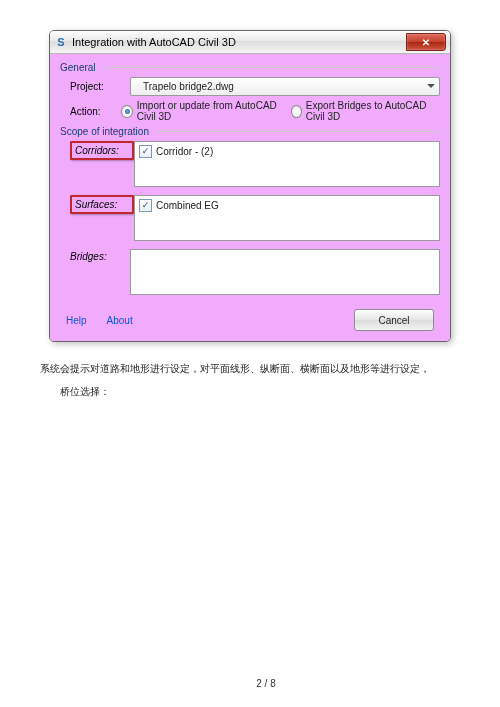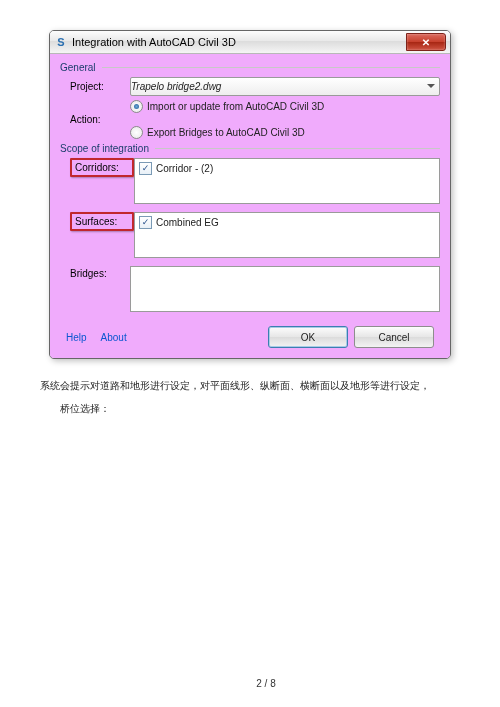--- a/index.html
+++ b/index.html
@@ -71,46 +71,45 @@
   }
   .row { display:flex; align-items:center; margin:4px 0 4px 10px; }
   .row .lbl { width:60px; color:#000; }
   .dropdown {
     flex:1;
     height:17px;
     border:1px solid #9a9a9a;
     border-radius:2px;
     background:linear-gradient(#fff,#eee);
     display:flex; align-items:center;
-    padding:0 0;
+    padding:0 12px;
     font-size:10px;
     position:relative;
-    font-style:italic;
   }
   .dropdown::after{
     content:"";
     position:absolute; right:4px; top:6px;
     border:4px solid transparent;
     border-top-color:#555;
   }
-  .radio-col { display:flex; flex-direction:column; gap:13px; }
+  .radio-col { display:flex; gap:3px; }
   .radio-item { display:flex; align-items:center; gap:4px; }
   .radio-dot {
     width:11px; height:11px; border-radius:50%;
     border:1px solid #8a8a8a;
     background:radial-gradient(#fff,#e6e6e6);
     display:inline-flex; align-items:center; justify-content:center;
   }
   .radio-dot.sel::after{
     content:""; width:5px; height:5px; border-radius:50%;
     background:radial-gradient(#6fa8d8,#1c5a94);
   }
   .scope-row { display:flex; align-items:flex-start; margin:4px 0 8px 10px; }
   .scope-lbl {
-    width:60px; color:#000; padding-top:2px;
+    width:60px; color:#000; padding-top:2px;font-style:italic;
   }
   .scope-lbl.boxed {
     border:2px solid #c1272d;
     border-radius:1px;
     padding:2px 3px;
     width:54px;
     box-shadow:1px 1px 2px rgba(0,0,0,.3);
   }
   .listbox {
     flex:1;
@@ -127,21 +126,21 @@
     border:1px solid #7a9ab5;
     background:linear-gradient(#fff,#e8f0f7);
     display:inline-flex; align-items:center; justify-content:center;
     font-size:9px; color:#264f8a; line-height:1;
   }
   .dlg-footer {
     display:flex; align-items:center;
     padding:6px 6px 2px 6px;
     gap:6px;
   }
-  .dlg-footer .links { display:flex; gap:14px; }
+  .dlg-footer .links { display:flex; gap:20px; }
   .dlg-footer a { color:#0b57d0; font-size:10px; text-decoration:none; }
   .dlg-footer .spacer { flex:1; }
   .btn {
     min-width:62px; height:20px;
     border:1px solid #8d8d8d;
     border-radius:3px;
     background:linear-gradient(#fdfdfd,#e7e7e7 48%,#dcdcdc 52%,#f3f3f3);
     font-size:10px;
     display:inline-flex; align-items:center; justify-content:center;
     padding:0 8px;
@@ -213,21 +212,20 @@
       <div class="scope-row">
         <span class="scope-lbl">Bridges:</span>
         <div class="listbox"></div>
       </div>
       <div class="dlg-footer">
         <div class="links">
           <a>Help</a>
           <a>About</a>
         </div>
         <div class="spacer"></div>
-        <div class="btn default">OK</div>
         <div class="btn">Cancel</div>
       </div>
     </div>
   </div>
 
   <p class="body-text">系统会提示对道路和地形进行设定，对平面线形、纵断面、横断面以及地形等进行设定，</p>
   <p class="body-text" style="text-indent:2em;">桥位选择：</p>
 </div>
 
 <div class="page-number">

